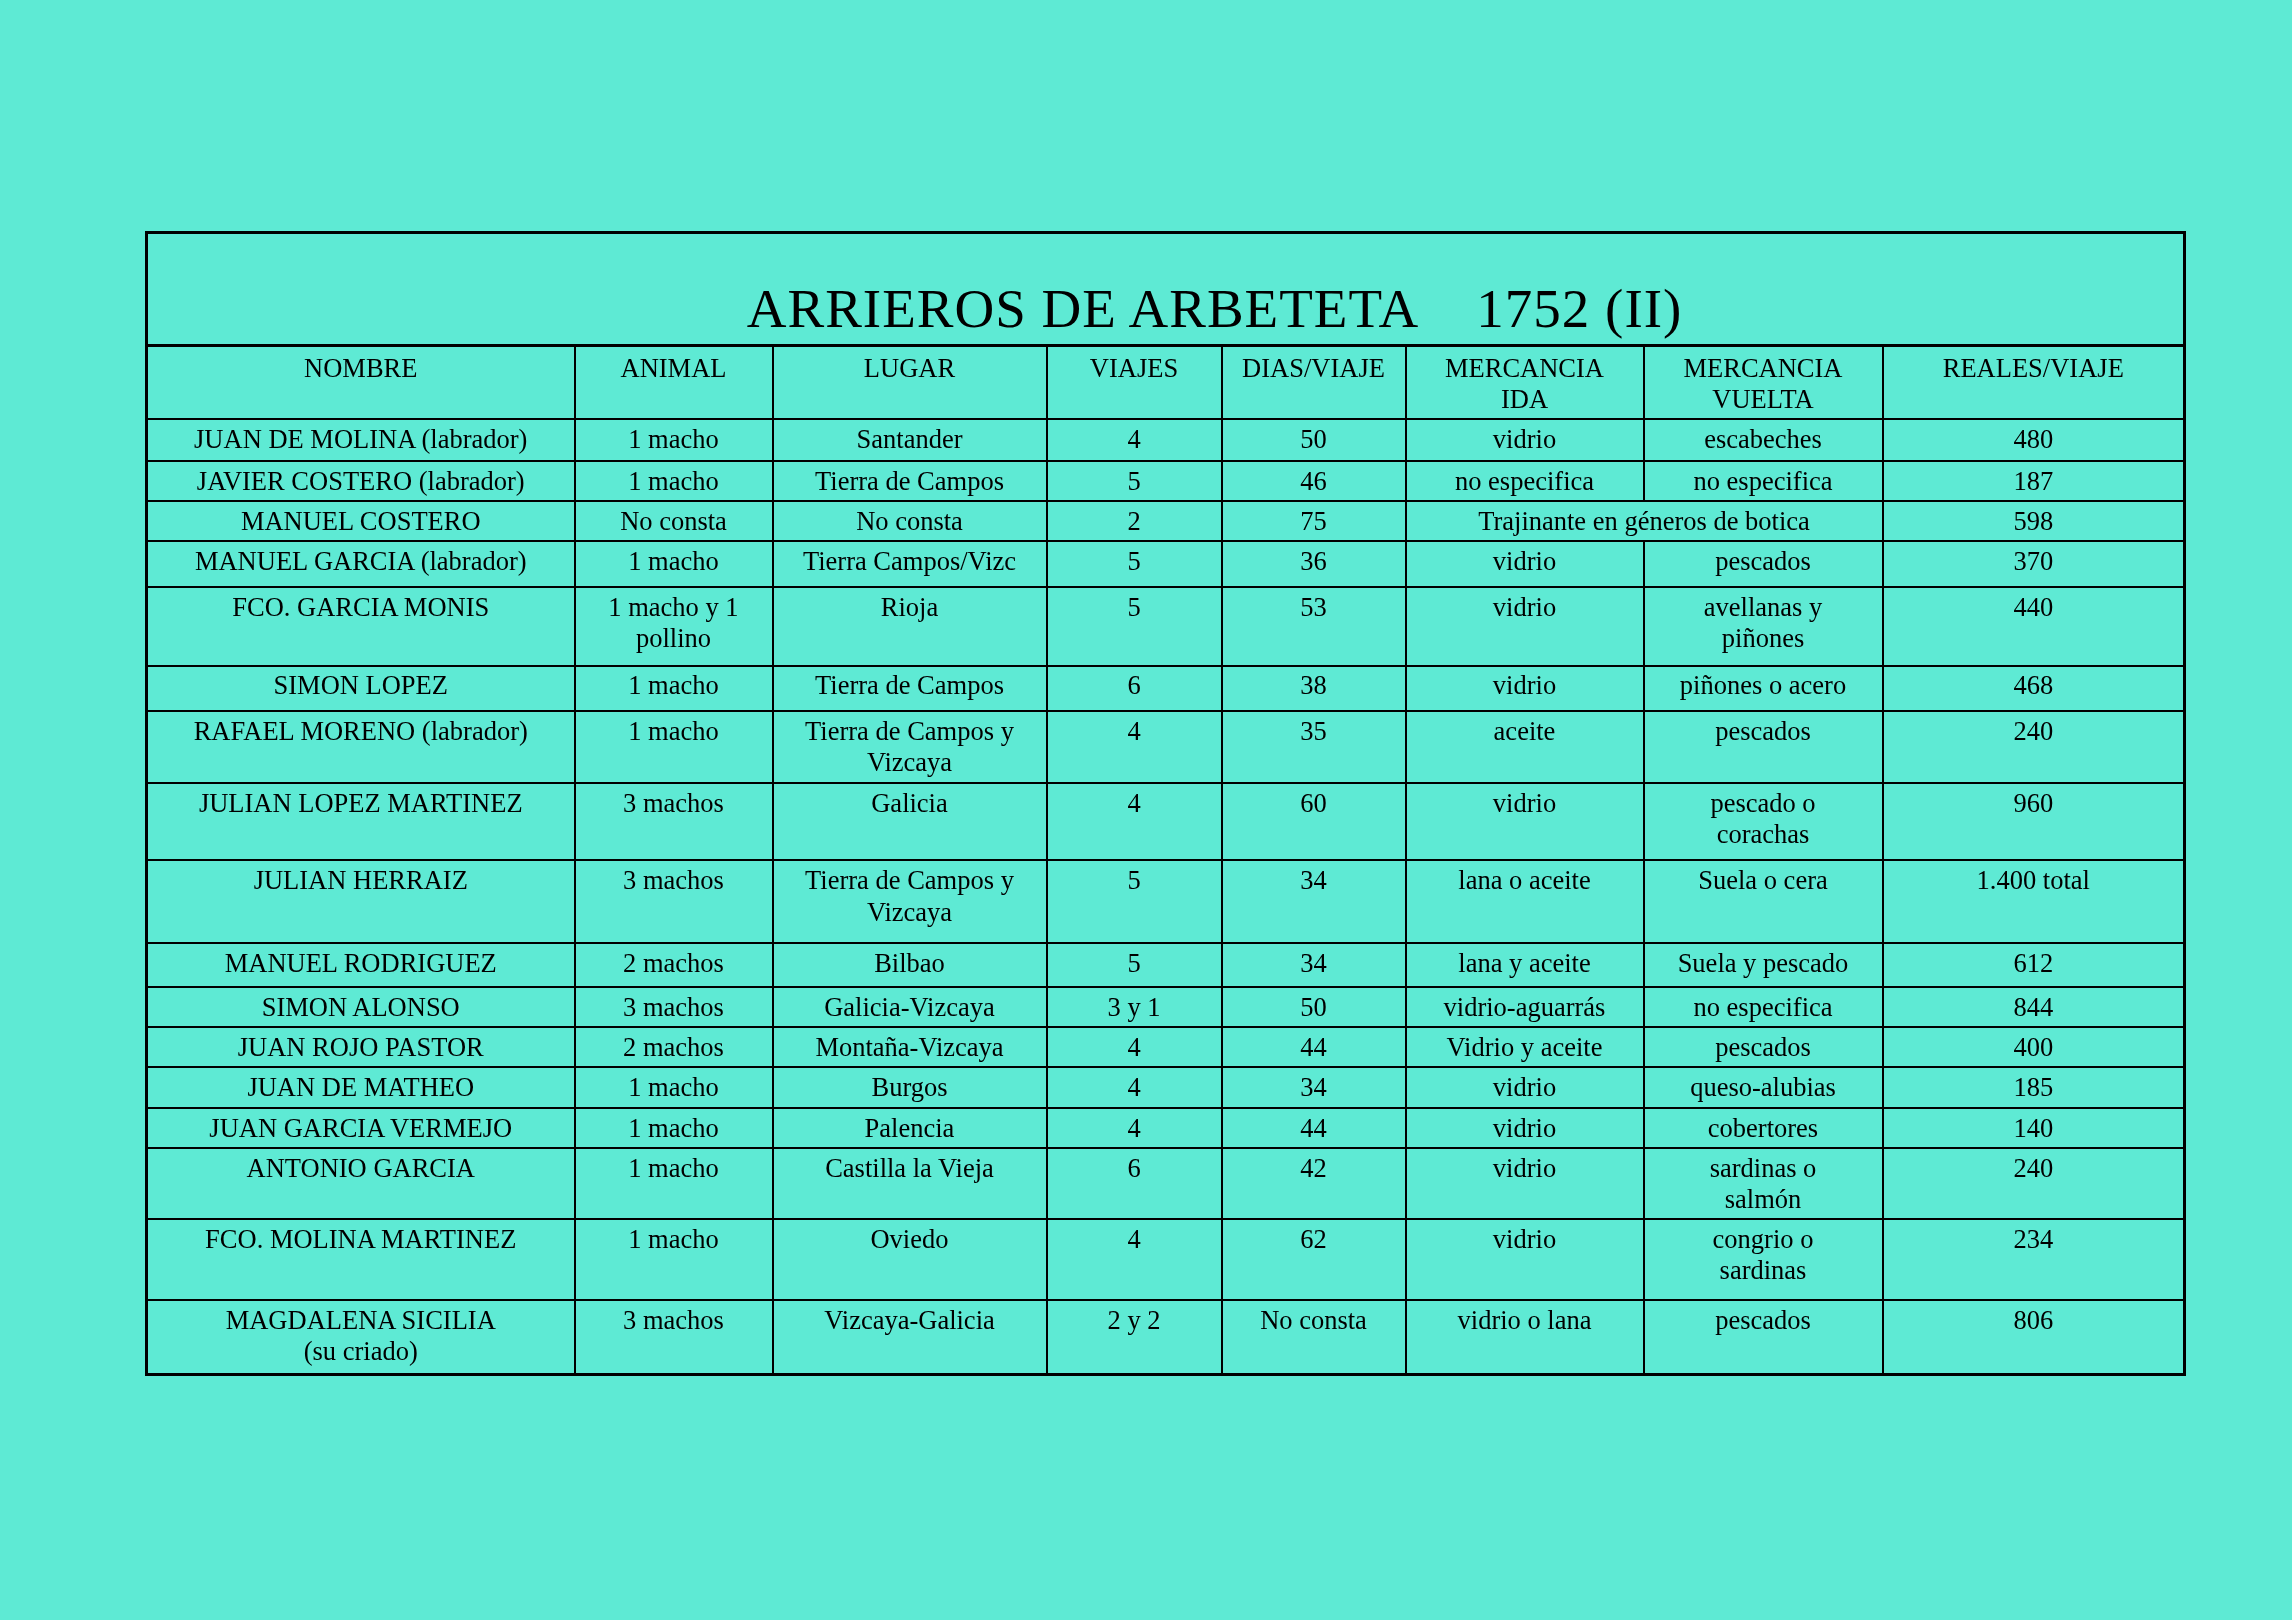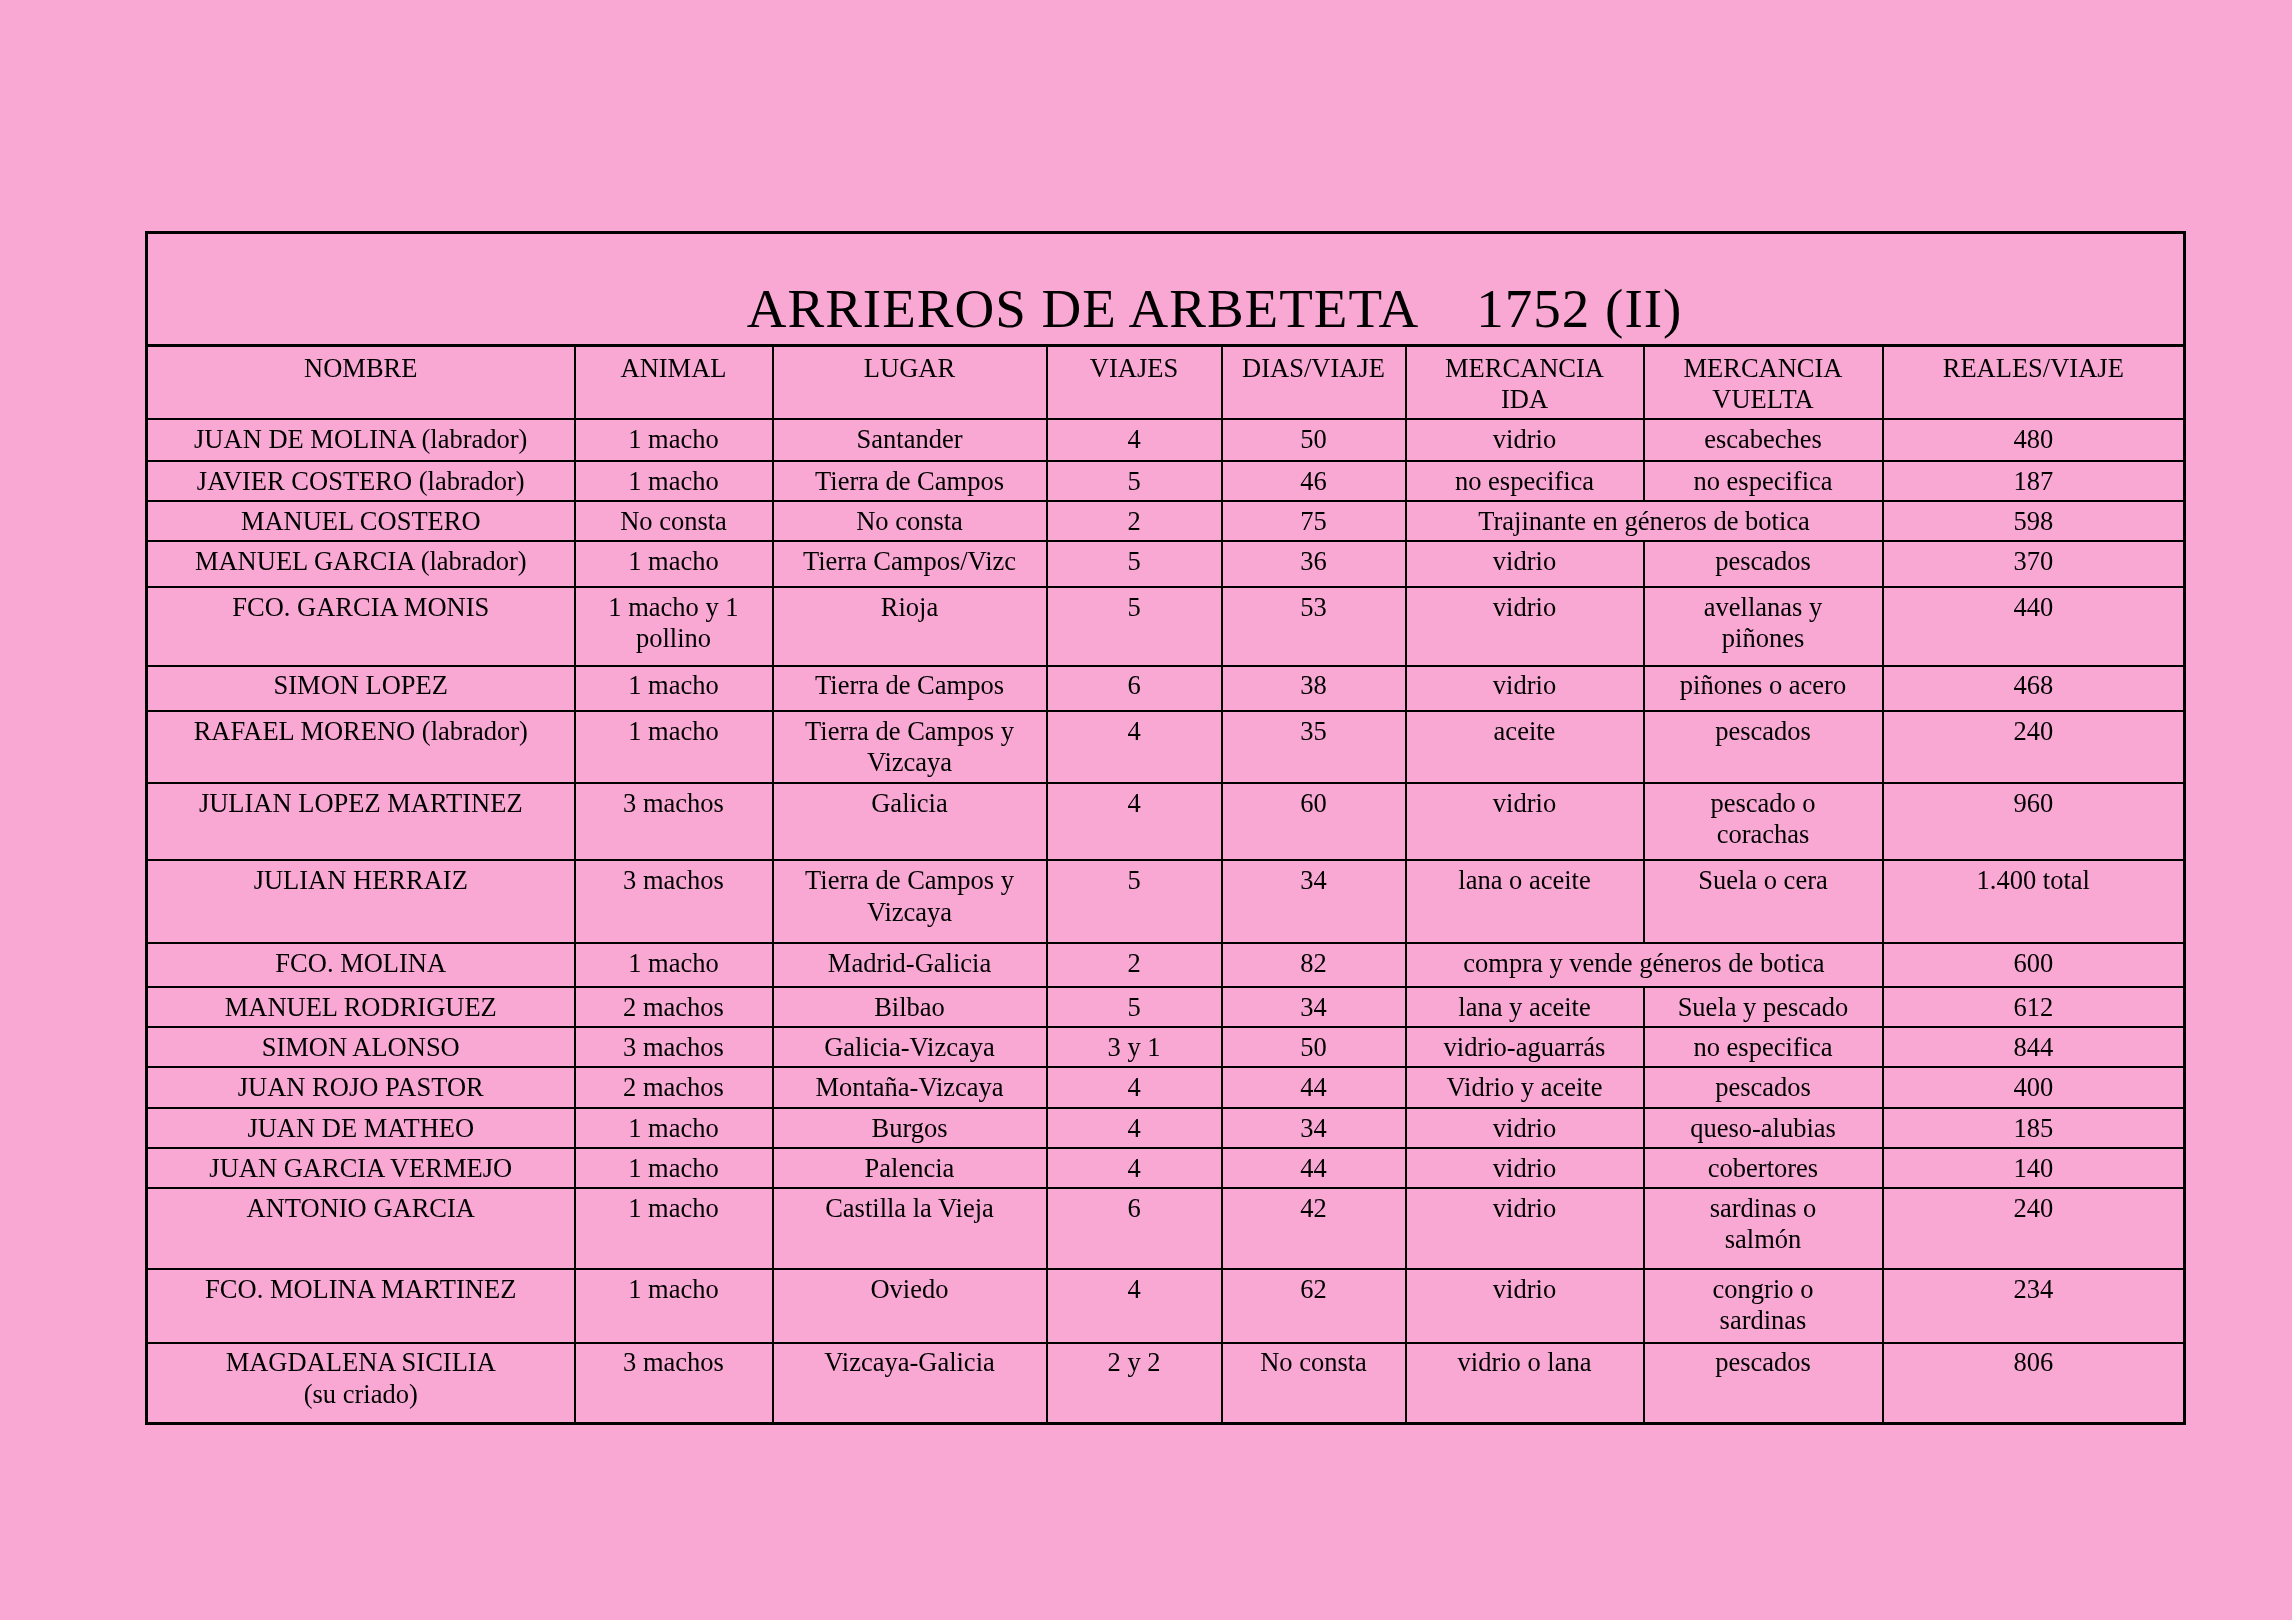--- a/index.html
+++ b/index.html
@@ -4,21 +4,21 @@
 <style>
   html, body {
     margin: 0;
     padding: 0;
     background: #ffffff;
   }
   .page {
     position: relative;
     width: 2293px;
     height: 1620px;
-    background: #f9a8d4;
+    background: #5eead4;
     color: #000000;
     font-family: "Liberation Serif", "DejaVu Serif", serif;
     overflow: hidden;
   }
   table.main-table {
     position: absolute;
     left: 145px;
     top: 231px;
     width: 2040px;
     border-collapse: collapse;
@@ -197,29 +197,20 @@
           <td class="al-center">3 machos</td>
           <td class="al-left">Tierra de Campos y
 Vizcaya</td>
           <td class="al-center">5</td>
           <td class="al-center">34</td>
           <td class="al-center">lana o aceite</td>
           <td class="al-left">Suela o cera</td>
           <td class="al-center">1.400 total</td>
         </tr>
         <tr>
-          <td class="al-left">FCO. MOLINA</td>
-          <td class="al-center">1 macho</td>
-          <td class="al-left">Madrid-Galicia</td>
-          <td class="al-center">2</td>
-          <td class="al-center">82</td>
-          <td colspan="2" class="al-center">compra y vende géneros de botica</td>
-          <td class="al-center">600</td>
-        </tr>
-        <tr>
           <td class="al-left">MANUEL RODRIGUEZ</td>
           <td class="al-center">2 machos</td>
           <td class="al-left">Bilbao</td>
           <td class="al-center">5</td>
           <td class="al-center">34</td>
           <td class="al-center">lana y aceite</td>
           <td class="al-left">Suela y pescado</td>
           <td class="al-center">612</td>
         </tr>
         <tr>

